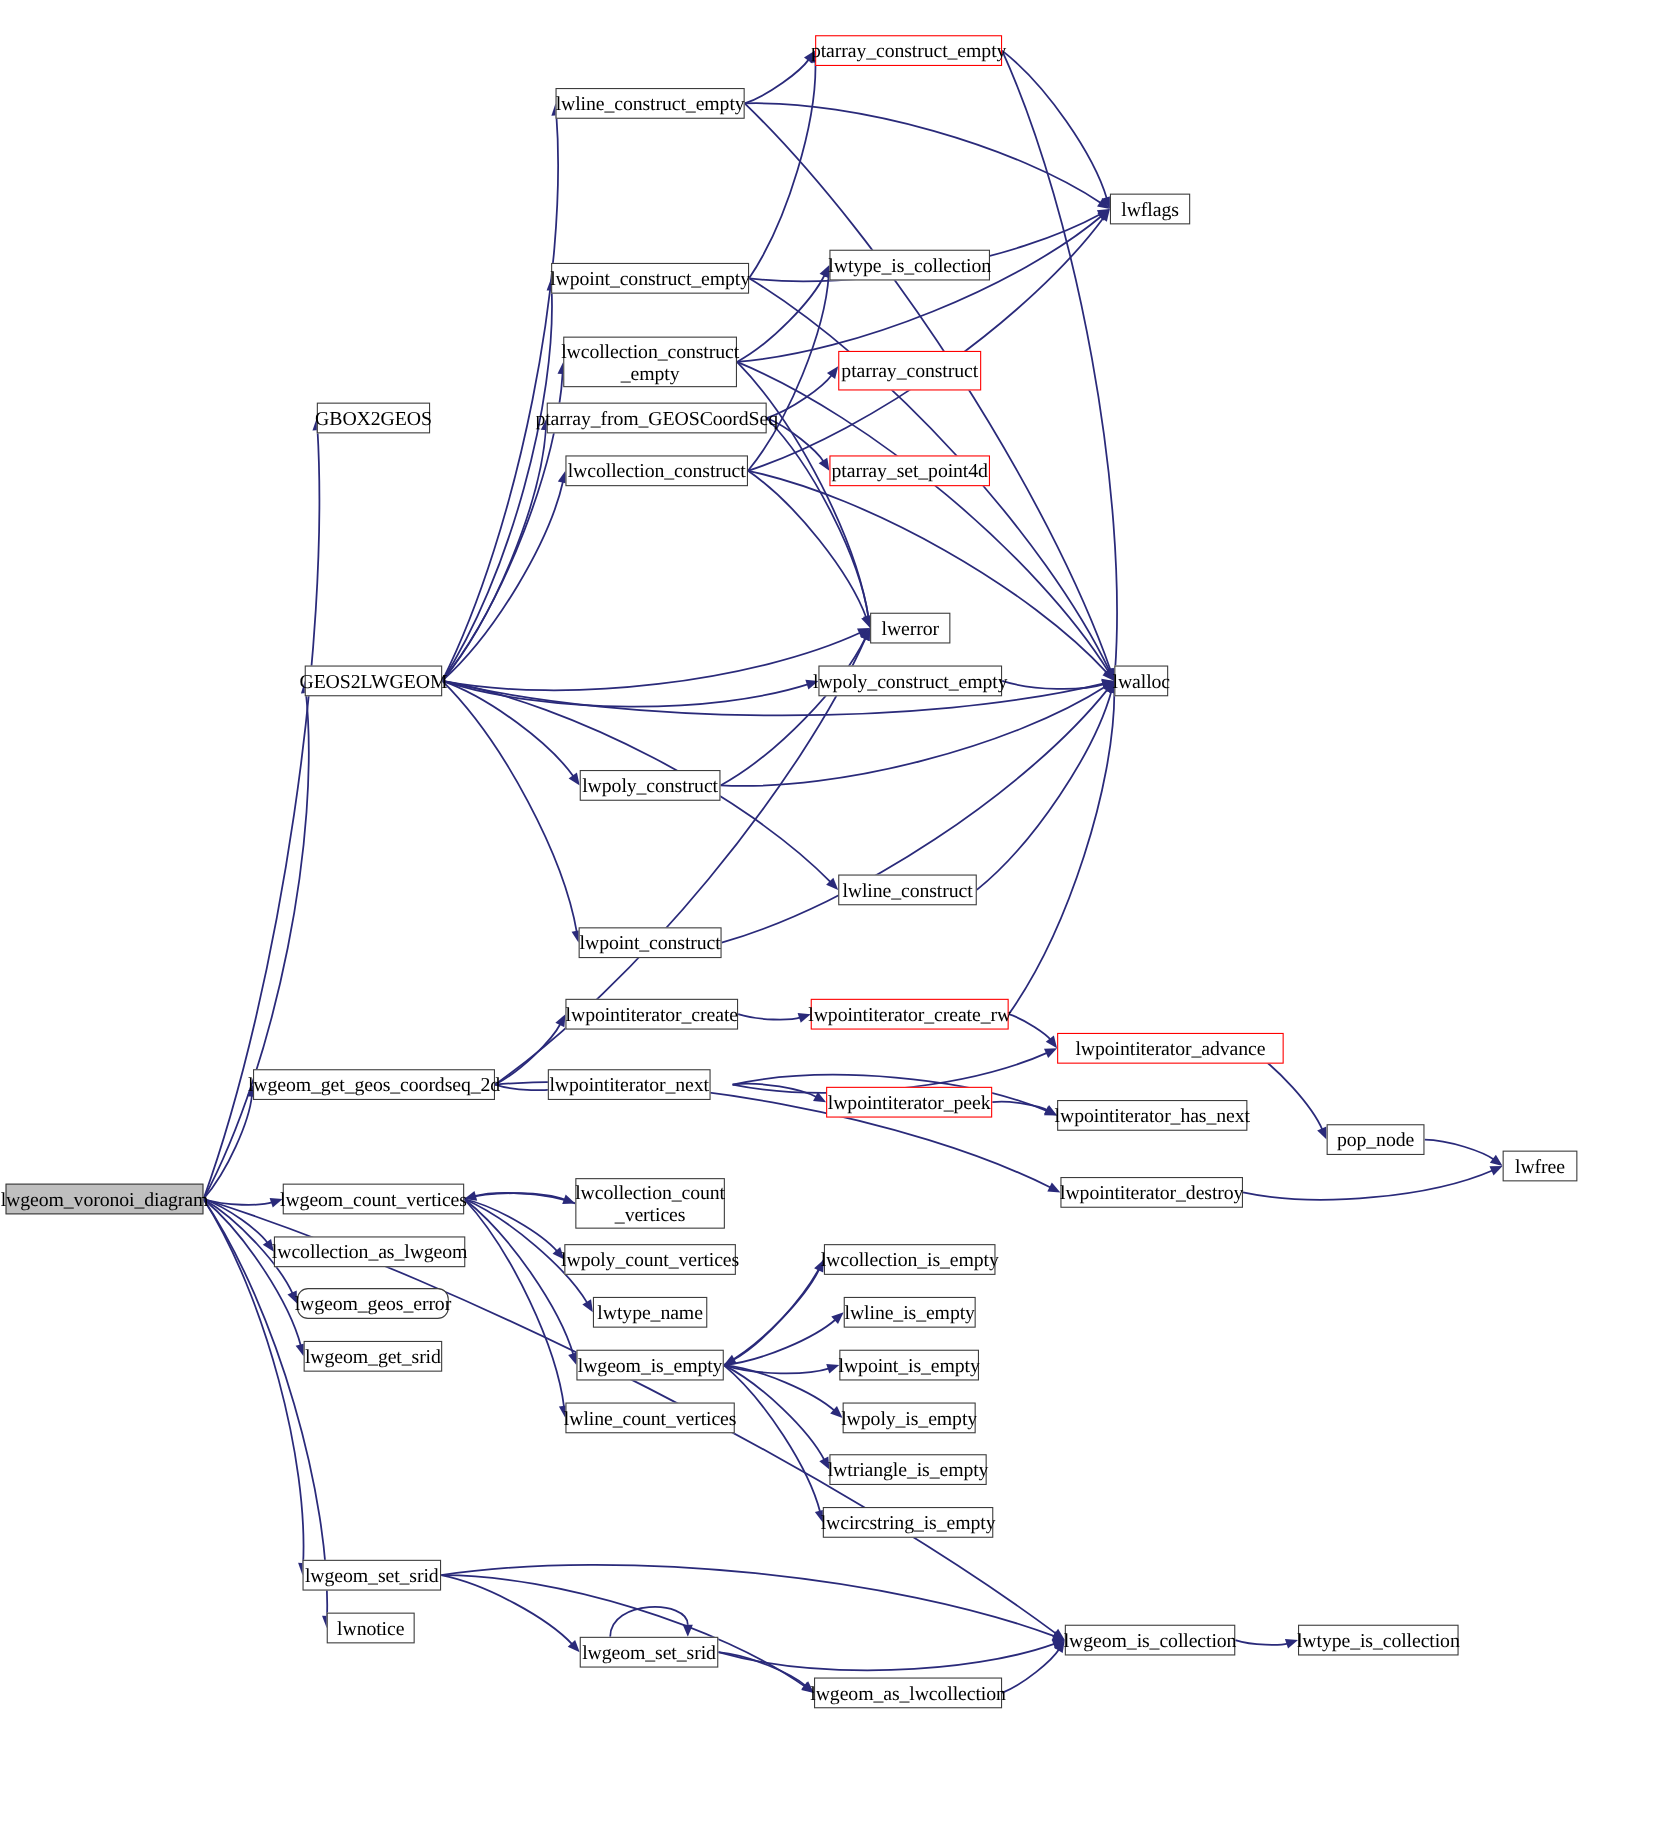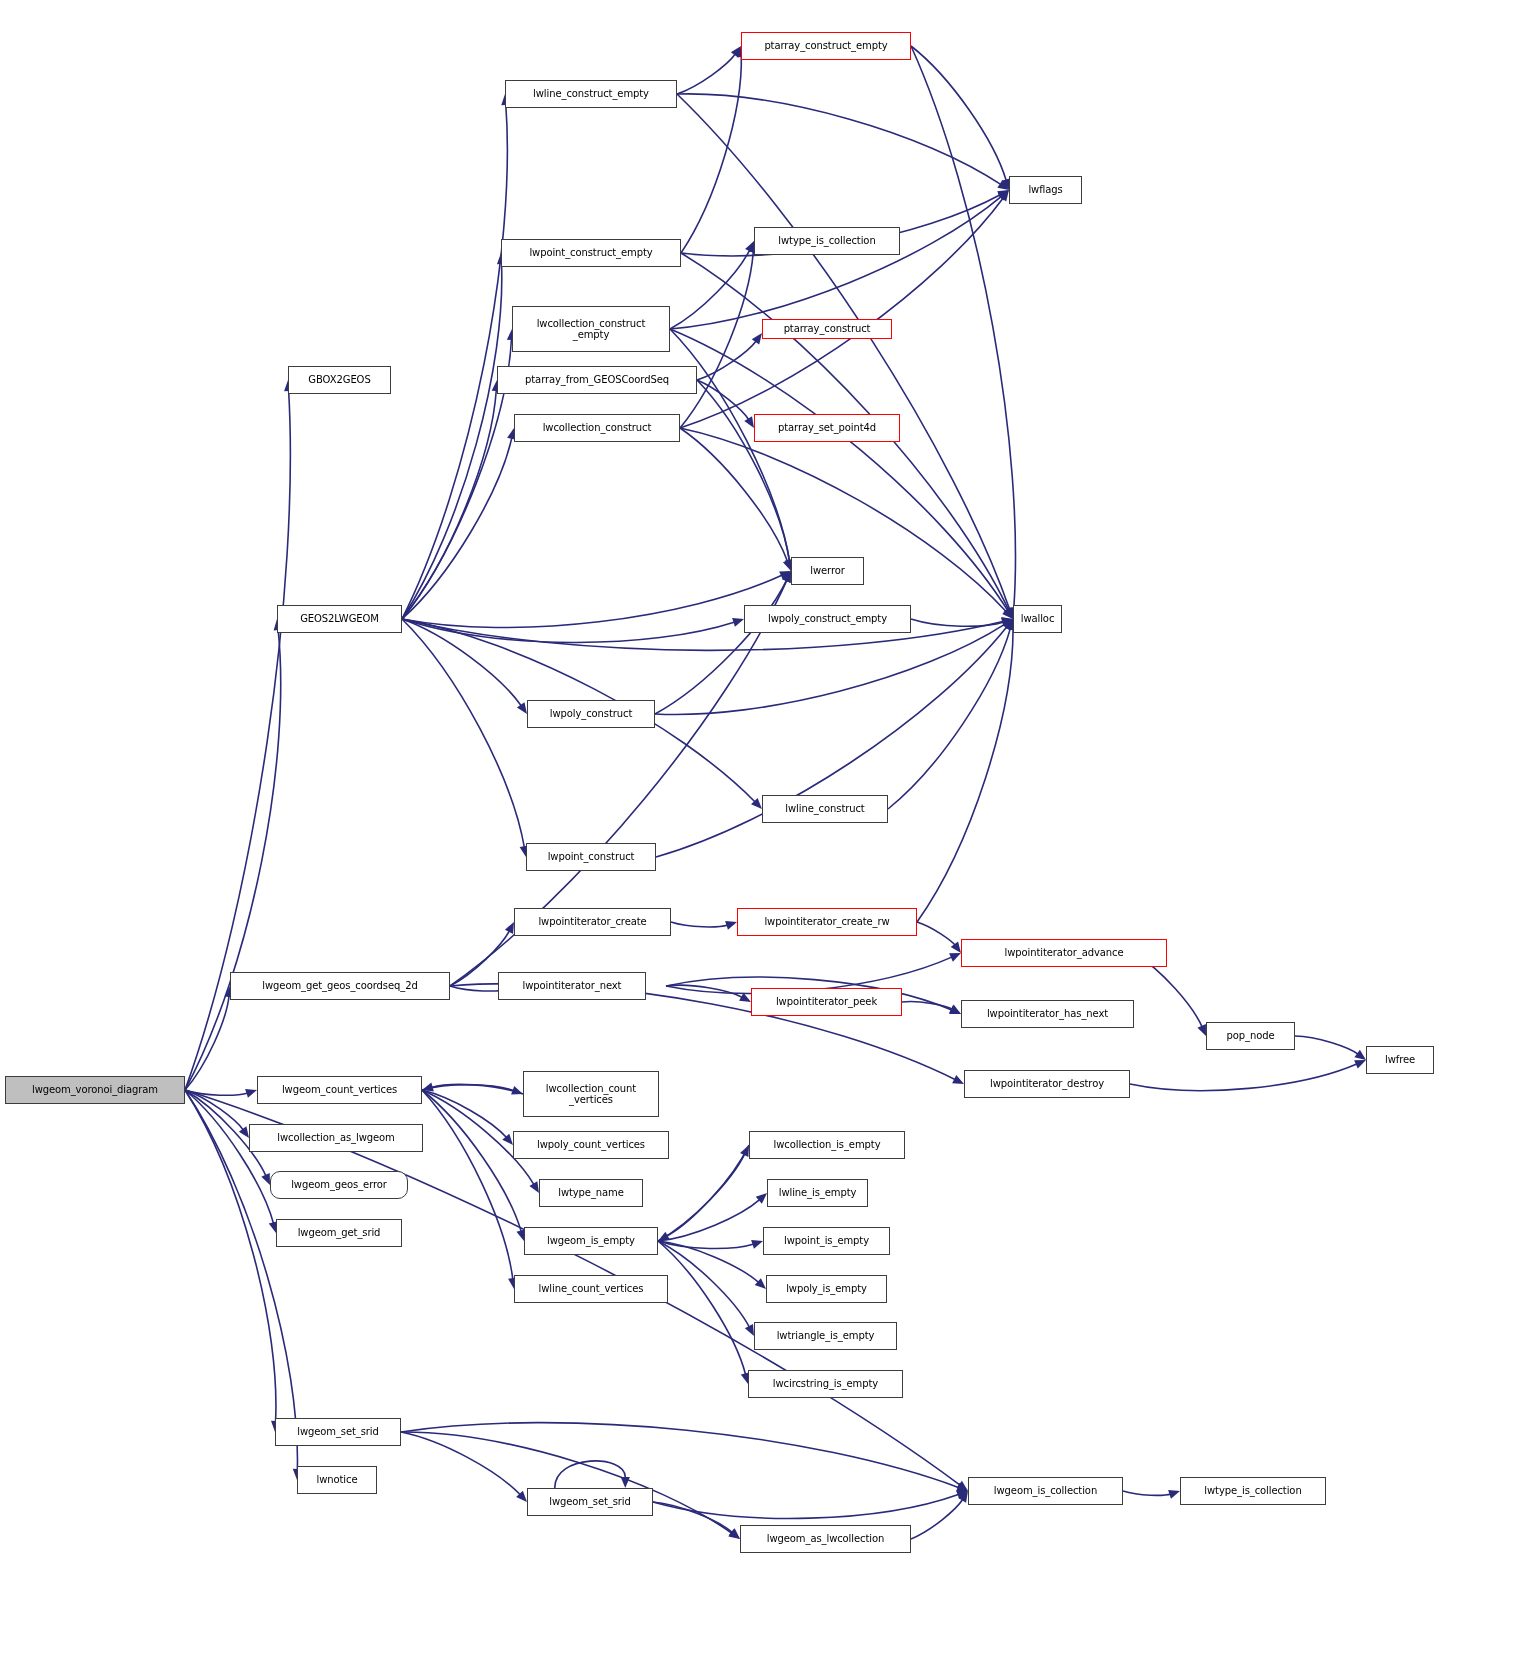--- a/index.html
+++ b/index.html
@@ -32,25 +32,26 @@
   }
   .node {
     position: absolute;
     box-sizing: border-box;
     background: #ffffff;
     border: 1.3px solid #3d3d3d;
     display: flex;
     align-items: center;
     justify-content: center;
     text-align: center;
-    font-size: 10px;
+    font-size: 18px;
     color: #000000;
     line-height: 1.12;
     white-space: pre-line;
     letter-spacing: -0.1px;
+    font-family: Liberation Serif, serif;
   }
   .node.red {
     border-color: #ff0000;
   }
   .node.root {
     background: #bfbfbf;
     border-color: #3d3d3d;
   }
 </style>
 </head>
@@ -381,21 +382,21 @@
         </g>
       </g>
   </svg>
   <div id="node-layer">
       <div class="node red" style="left: 741px; top: 32px; width: 170px; height: 28px;"><span>ptarray_construct_empty</span></div>
       <div class="node" style="left: 505px; top: 80px; width: 172px; height: 28px;"><span>lwline_construct_empty</span></div>
       <div class="node" style="left: 1009px; top: 176px; width: 73px; height: 28px;"><span>lwflags</span></div>
       <div class="node" style="left: 501px; top: 239px; width: 180px; height: 28px;"><span>lwpoint_construct_empty</span></div>
       <div class="node" style="left: 512px; top: 306px; width: 158px; height: 46px;"><span>lwcollection_construct
 _empty</span></div>
-      <div class="node red" style="left: 762px; top: 319px; width: 130px; height: 20px;"><span>ptarray_construct</span></div>
+      <div class="node red" style="left: 762px; top: 319px; width: 130px; height: 36px;"><span>ptarray_construct</span></div>
       <div class="node" style="left: 288px; top: 366px; width: 103px; height: 28px;"><span>GBOX2GEOS</span></div>
       <div class="node" style="left: 497px; top: 366px; width: 200px; height: 28px;"><span>ptarray_from_GEOSCoordSeq</span></div>
       <div class="node" style="left: 754px; top: 227px; width: 146px; height: 28px;"><span>lwtype_is_collection</span></div>
       <div class="node red" style="left: 754px; top: 414px; width: 146px; height: 28px;"><span>ptarray_set_point4d</span></div>
       <div class="node" style="left: 514px; top: 414px; width: 166px; height: 28px;"><span>lwcollection_construct</span></div>
       <div class="node" style="left: 791px; top: 557px; width: 73px; height: 28px;"><span>lwerror</span></div>
       <div class="node" style="left: 277px; top: 605px; width: 125px; height: 28px;"><span>GEOS2LWGEOM</span></div>
       <div class="node" style="left: 1013px; top: 605px; width: 49px; height: 28px;"><span>lwalloc</span></div>
       <div class="node" style="left: 744px; top: 605px; width: 167px; height: 28px;"><span>lwpoly_construct_empty</span></div>
       <div class="node" style="left: 527px; top: 700px; width: 128px; height: 28px;"><span>lwpoly_construct</span></div>
@@ -412,21 +413,21 @@
       <div class="node" style="left: 1366px; top: 1046px; width: 68px; height: 28px;"><span>lwfree</span></div>
       <div class="node" style="left: 964px; top: 1070px; width: 166px; height: 28px;"><span>lwpointiterator_destroy</span></div>
       <div class="node" style="left: 523px; top: 1071px; width: 136px; height: 46px;"><span>lwcollection_count
 _vertices</span></div>
       <div class="node root" style="left: 5px; top: 1076px; width: 180px; height: 28px;"><span>lwgeom_voronoi_diagram</span></div>
       <div class="node" style="left: 257px; top: 1076px; width: 165px; height: 28px;"><span>lwgeom_count_vertices</span></div>
       <div class="node" style="left: 249px; top: 1124px; width: 174px; height: 28px;"><span>lwcollection_as_lwgeom</span></div>
       <div class="node" style="left: 749px; top: 1131px; width: 156px; height: 28px;"><span>lwcollection_is_empty</span></div>
       <div class="node" style="left: 270px; top: 1171px; width: 138px; height: 28px; border-radius: 10px;"><span>lwgeom_geos_error</span></div>
       <div class="node" style="left: 513px; top: 1131px; width: 156px; height: 28px;"><span>lwpoly_count_vertices</span></div>
-      <div class="node" style="left: 767px; top: 1179px; width: 101px; height: 28px;"><span>lwline_is_empty</span></div>
+      <div class="node" style="left: 767px; top: 1179px; width: 120px; height: 28px;"><span>lwline_is_empty</span></div>
       <div class="node" style="left: 539px; top: 1179px; width: 104px; height: 28px;"><span>lwtype_name</span></div>
       <div class="node" style="left: 276px; top: 1219px; width: 126px; height: 28px;"><span>lwgeom_get_srid</span></div>
       <div class="node" style="left: 763px; top: 1227px; width: 127px; height: 28px;"><span>lwpoint_is_empty</span></div>
       <div class="node" style="left: 524px; top: 1227px; width: 134px; height: 28px;"><span>lwgeom_is_empty</span></div>
       <div class="node" style="left: 766px; top: 1275px; width: 121px; height: 28px;"><span>lwpoly_is_empty</span></div>
       <div class="node" style="left: 514px; top: 1275px; width: 154px; height: 28px;"><span>lwline_count_vertices</span></div>
       <div class="node" style="left: 754px; top: 1322px; width: 143px; height: 28px;"><span>lwtriangle_is_empty</span></div>
       <div class="node" style="left: 748px; top: 1370px; width: 155px; height: 28px;"><span>lwcircstring_is_empty</span></div>
       <div class="node" style="left: 275px; top: 1418px; width: 126px; height: 28px;"><span>lwgeom_set_srid</span></div>
       <div class="node" style="left: 297px; top: 1466px; width: 80px; height: 28px;"><span>lwnotice</span></div>

